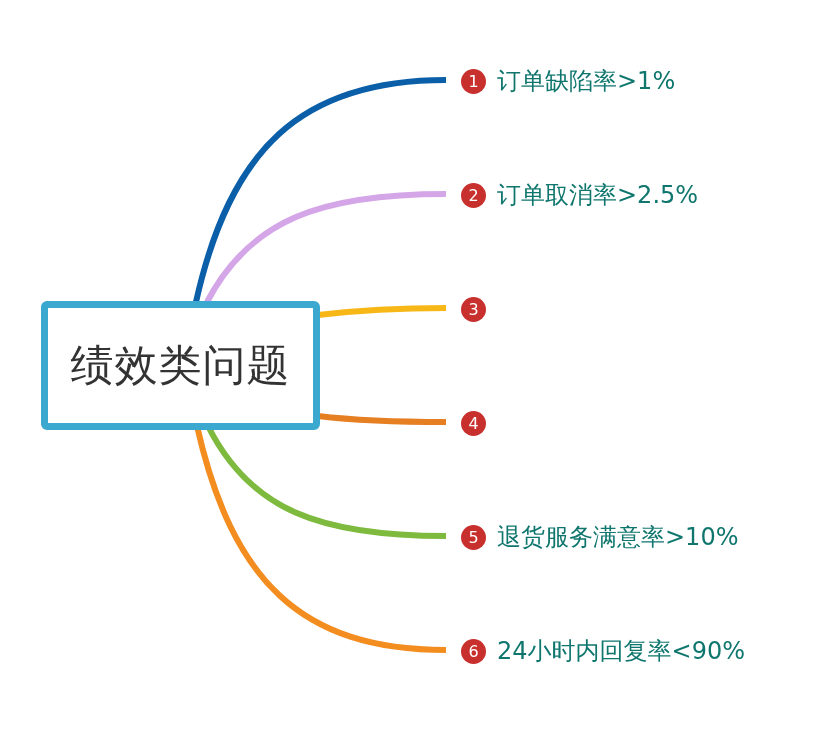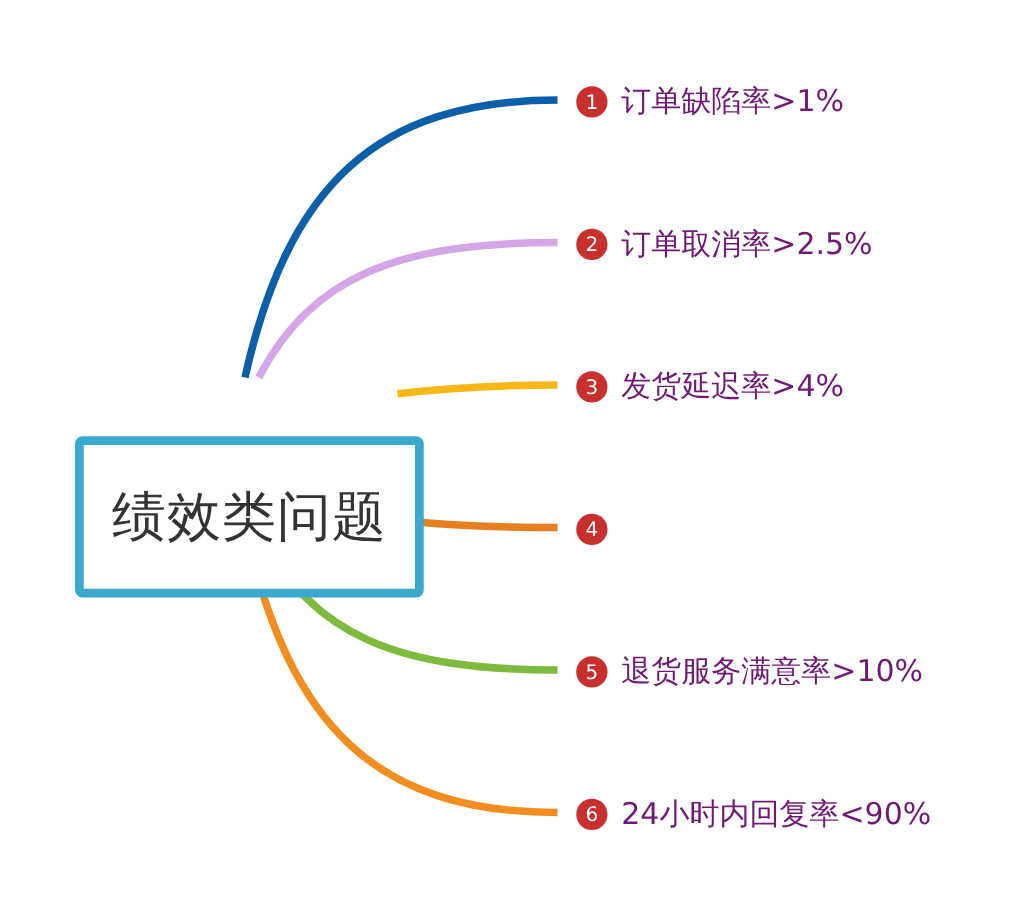--- a/index.html
+++ b/index.html
@@ -1,36 +1,35 @@
 <!DOCTYPE html>
 <html><head>
   <meta charset="utf-8">
   <style>
     html, body { margin: 0; padding: 0; background: #ffffff; }
     body { width: 822px; height: 733px; position: relative; overflow: hidden;
            font-family: "DejaVu Sans", "Liberation Sans", sans-serif; }
     #canvas { position: absolute; left: 0; top: 0; width: 822px; height: 733px; }
     .central {
-      position: absolute; left: 60px; top: 301px; width: 265px; height: 115px;
+      position: absolute; left: 41px; top: 301px; width: 265px; height: 115px;
       border: 7px solid #3aa8cf; border-radius: 6px; background: #ffffff;
       display: flex; align-items: center; justify-content: center;
       box-sizing: content-box;
-      margin-top: 48px;
     }
     .central-text { font-size: 43px; color: #333333; letter-spacing: 1px; }
     .branch-label {
       position: absolute; left: 461px; height: 30px;
       display: flex; align-items: center; white-space: nowrap;
     }
     .badge {
       width: 25px; height: 25px; border-radius: 50%; background: #c8302e;
       color: #ffffff; font-size: 16px; display: flex; align-items: center;
       justify-content: center; margin-right: 11px; flex: none;
     }
-    .label-text { font-size: 24px; color: #701a75; }
+    .label-text { font-size: 24px; color: #0f766e; }
   </style>
 </head>
 <body>
 
 <svg id="canvas" width="822" height="733" viewBox="0 0 822 733">
   <path d="M196 302 C 230 150, 300 80, 446 80" fill="none" stroke="#0a5fa8" stroke-width="6" stroke-linecap="butt"></path>
   <path d="M207 302 C 250 220, 320 194, 446 194" fill="none" stroke="#d4a6e8" stroke-width="6"></path>
   <path d="M318 315 C 360 310, 400 308, 446 308" fill="none" stroke="#f7b817" stroke-width="6"></path>
   <path d="M318 416 C 360 421, 400 422, 446 422" fill="none" stroke="#e67e22" stroke-width="6"></path>
   <path d="M208 426 C 250 510, 320 536, 446 536" fill="none" stroke="#7dba3e" stroke-width="6"></path>
@@ -44,21 +43,20 @@
 <div class="branch-label" style="top:66px;">
   <span class="badge">1</span>
   <span class="label-text">订单缺陷率&gt;1%</span>
 </div>
 <div class="branch-label" style="top:180px;">
   <span class="badge">2</span>
   <span class="label-text">订单取消率&gt;2.5%</span>
 </div>
 <div class="branch-label" style="top:294px;">
   <span class="badge">3</span>
-  <span class="label-text">发货延迟率&gt;4%</span>
 </div>
 <div class="branch-label" style="top:408px;">
   <span class="badge">4</span>
 </div>
 <div class="branch-label" style="top:522px;">
   <span class="badge">5</span>
   <span class="label-text">退货服务满意率&gt;10%</span>
 </div>
 <div class="branch-label" style="top:636px;">
   <span class="badge">6</span>

